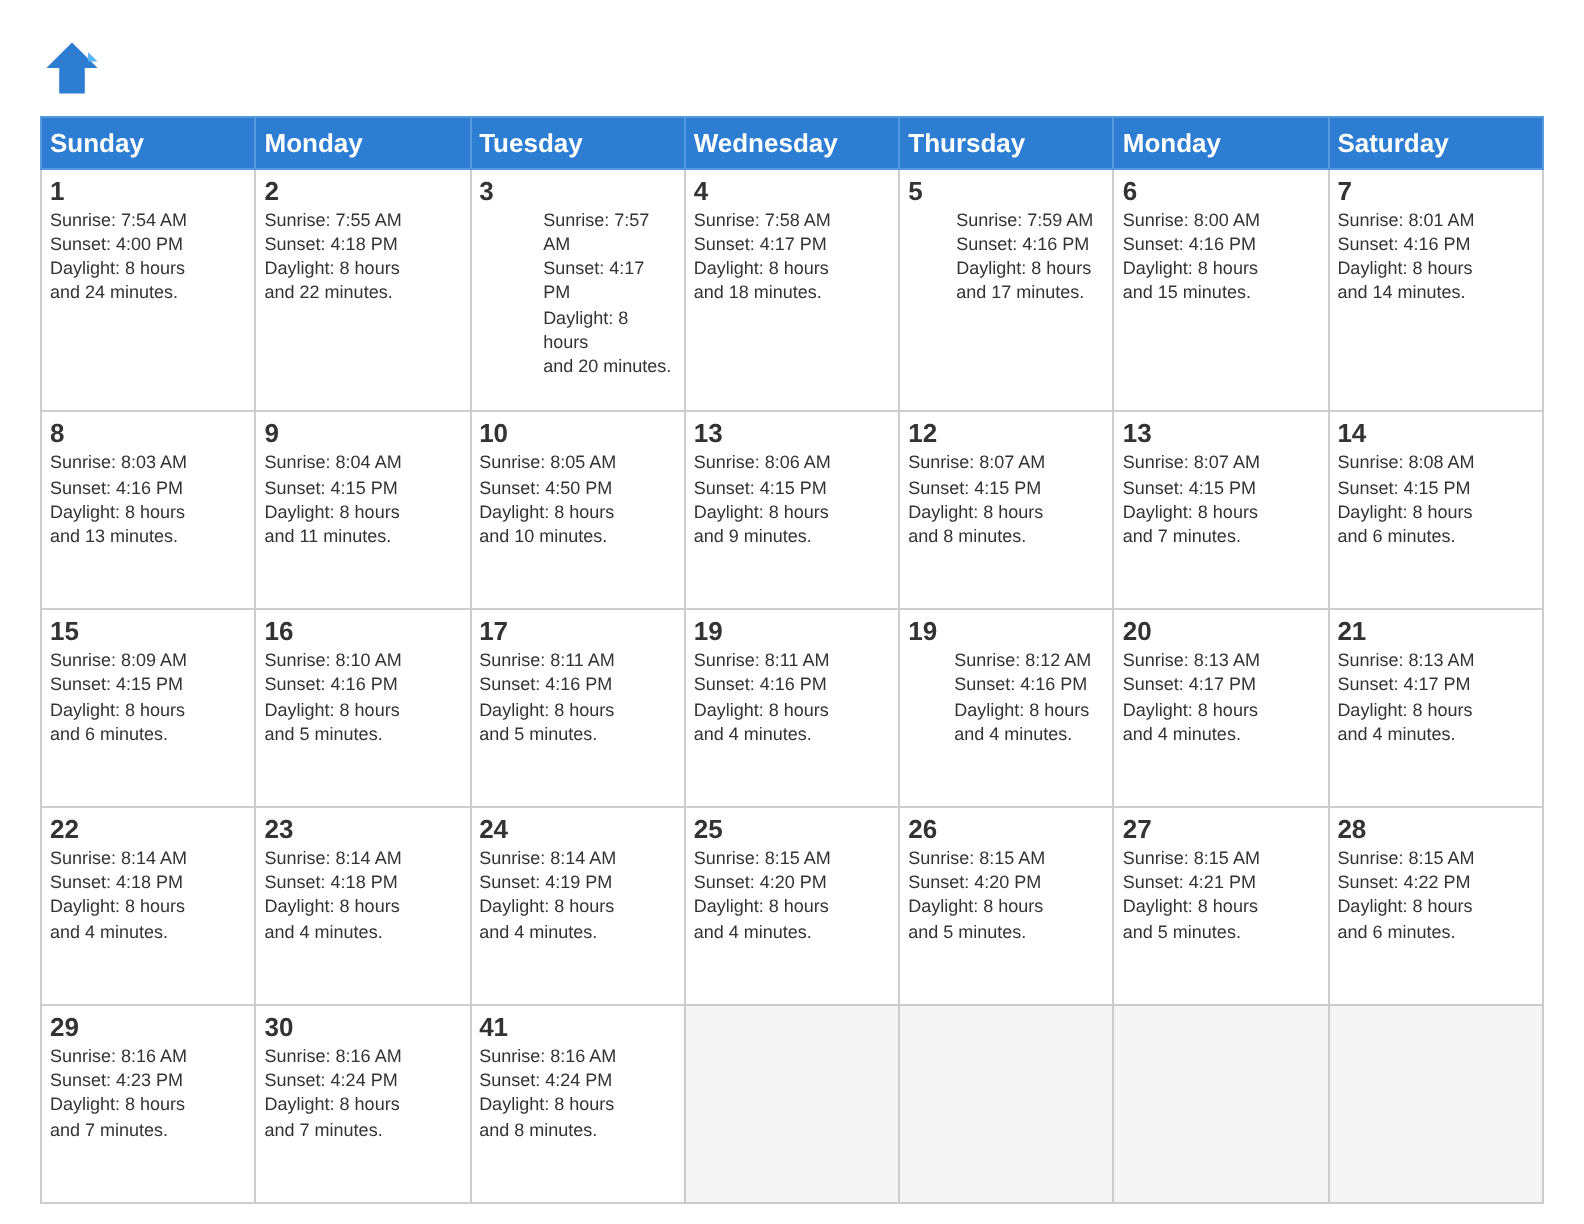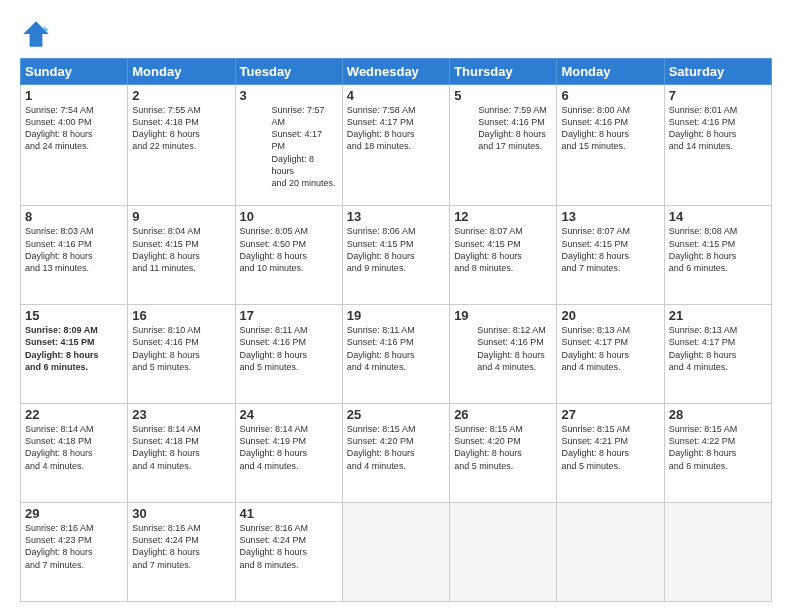--- a/index.html
+++ b/index.html
@@ -232,21 +232,21 @@
             <span class="day-number">14</span>
             <div class="cell-text" style="white-space: pre-line;">Sunrise: 8:08 AM
 Sunset: 4:15 PM
 Daylight: 8 hours
 and 6 minutes.</div>
           </td>
         </tr>
         <tr>
           <td>
             <span class="day-number">15</span>
-            <div class="cell-text" style="white-space: pre-line; font-weight: bold;">Sunrise: 8:09 AM
+            <div class="cell-text" style="white-space: pre-line;">Sunrise: 8:09 AM
 Sunset: 4:15 PM
 Daylight: 8 hours
 and 6 minutes.</div>
           </td>
           <td>
             <span class="day-number">16</span>
             <div class="cell-text" style="white-space: pre-line;">Sunrise: 8:10 AM
 Sunset: 4:16 PM
 Daylight: 8 hours
 and 5 minutes.</div>

